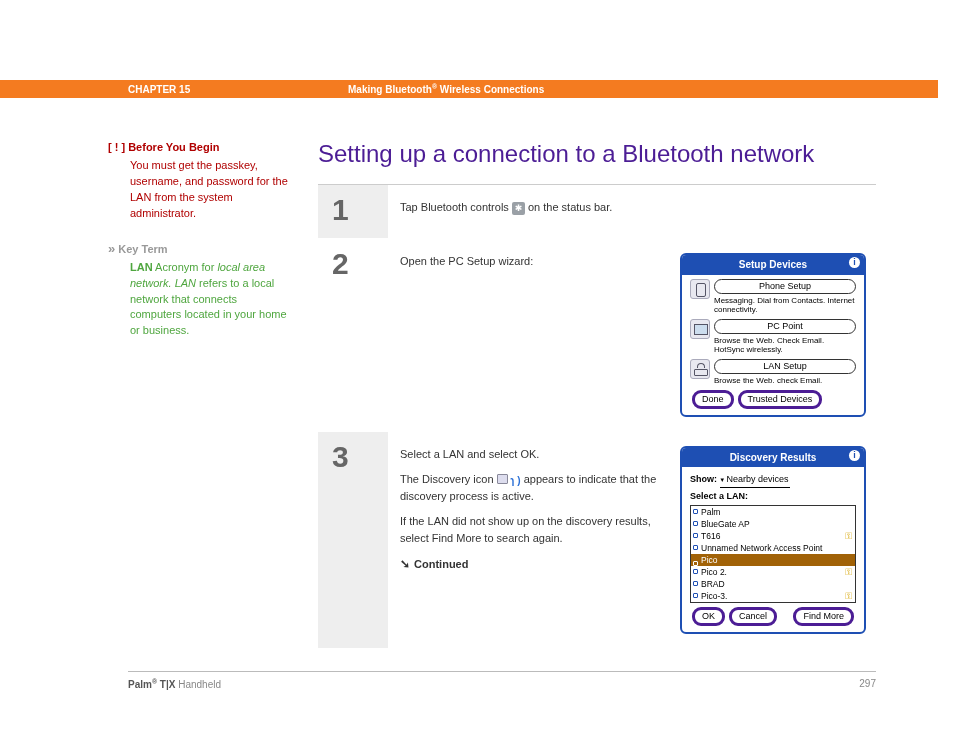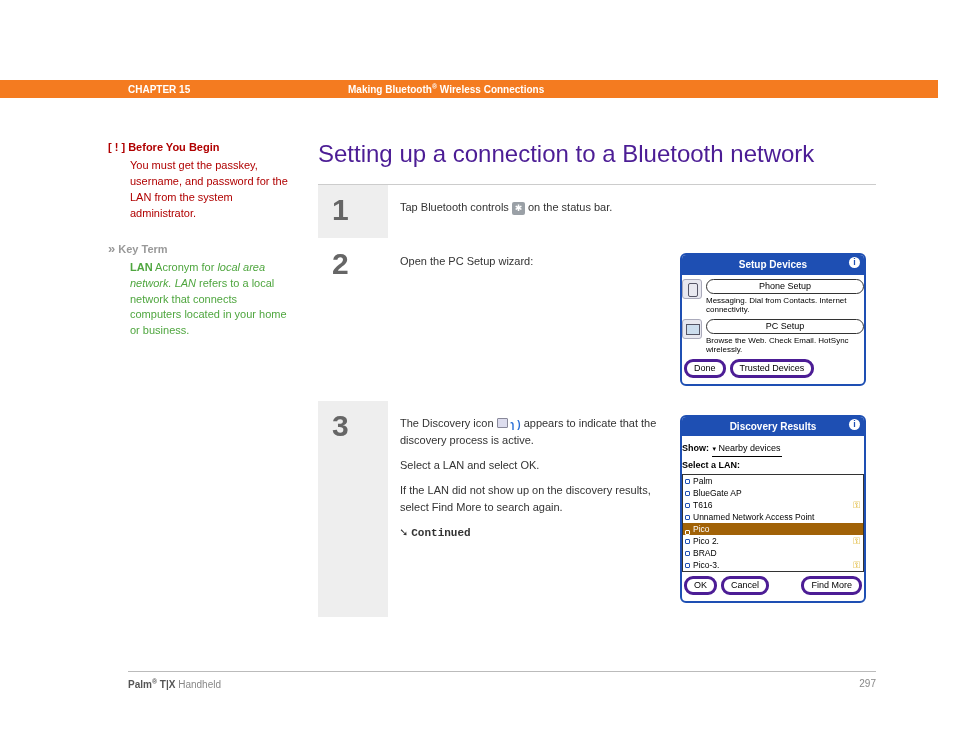--- a/index.html
+++ b/index.html
@@ -123,21 +123,21 @@
   .discovery-inline {
     display:inline-block; width:24px; height:14px; vertical-align:middle;
     position:relative;
   }
   .discovery-inline .pc { position:absolute; left:0; top:1px; width:11px; height:10px; background:#dde; border:1px solid #889; border-radius:1px;}
   .discovery-inline .waves { position:absolute; right:0; top:0; color:#2a6fd6; font-size:10px; font-weight:bold;}
   .continued-arrow {
     display:inline-block; transform: rotate(0deg);
     font-size: 12px; color:#333; margin-right:4px;
   }
-  .continued { font-weight: bold; font-size: 11px; margin-top: 8px; font-family: Liberation Mono, monospace;}
+  .continued { font-weight: bold; font-size: 11px; margin-top: 8px;}
   
   .device {
     width: 186px;
     border: 2px solid #1e4fb3;
     border-radius: 6px;
     background: #fff;
     font-family: Verdana, Arial, sans-serif;
     font-size: 9px;
     color: #000;
     overflow: hidden;
@@ -153,21 +153,21 @@
     position: relative;
     display:flex;
     justify-content:center;
     align-items:center;
   }
   .dev-titlebar .info {
     position:absolute; right:4px; top:2px;
     width:11px;height:11px;border-radius:50%;
     background:#fff;color:#1e4fb3;font-size:9px;line-height:11px;text-align:center;font-weight:bold;
   }
-  .dev-body { padding: 4px 0 6px; }
+  .dev-body { padding: 4px 8px 6px; }
   .dev-section { display:flex; gap:4px; align-items:flex-start; margin-bottom:4px;}
   .dev-icon { width:20px; height:20px; flex-shrink:0; background:#e8e8f0; border:1px solid #aab; border-radius:3px; position:relative;}
   .dev-icon.phone::after{content:"";position:absolute;left:5px;top:3px;width:8px;height:12px;border:1px solid #556;border-radius:2px;}
   .dev-icon.pc::after{content:"";position:absolute;left:3px;top:4px;width:12px;height:9px;border:1px solid #556;background:#cde;}
   .dev-icon.router::after{content:"";position:absolute;left:3px;top:9px;width:12px;height:5px;border:1px solid #556;border-radius:1px;}
   .dev-icon.router::before{content:"";position:absolute;left:6px;top:3px;width:6px;height:4px;border:1px solid #556;border-bottom:none;border-radius:6px 6px 0 0;}
   .dev-col { flex:1; }
   .dev-pill {
     display:block;
     border:1px solid #333;
@@ -285,43 +285,50 @@
               <div class="dev-section">
                 <div class="dev-icon phone"></div>
                 <div class="dev-col">
                   <span class="dev-pill">Phone Setup</span>
                   <div class="dev-desc">Messaging. Dial from Contacts. Internet connectivity.</div>
                 </div>
               </div>
               <div class="dev-section">
                 <div class="dev-icon pc"></div>
                 <div class="dev-col">
-                  <span class="dev-pill">PC Setup</span>
+                  <span class="dev-pill">PC Point</span>
                   <div class="dev-desc">Browse the Web. Check Email. HotSync wirelessly.</div>
+                </div>
+              </div>
+              <div class="dev-section">
+                <div class="dev-icon router"></div>
+                <div class="dev-col">
+                  <span class="dev-pill">LAN Setup</span>
+                  <div class="dev-desc">Browse the Web. check Email.</div>
                 </div>
               </div>
               <div class="dev-footer">
                 <span class="dev-btn">Done</span>
                 <span class="dev-btn">Trusted Devices</span>
               </div>
             </div>
           </div>
         </div>
       </div>
 
       <div class="step-row">
         <div class="num-cell">
             <div class="num">3</div>
           </div>
         <div class="step-body">
           <div class="step-text">
+            <p>Select a LAN and select OK.</p>
             <p>
               <span>The Discovery icon </span><span class="discovery-inline"><span class="pc"></span><span class="waves">ɿ )</span></span><span> appears to indicate that the discovery process is active.</span>
             </p>
-            <p>Select a LAN and select OK.</p>
             <p>If the LAN did not show up on the discovery results, select Find More to search again.</p>
             <div class="continued">
               <span class="continued-arrow">➘</span><span>Continued</span>
             </div>
           </div>
 
           <div class="device">
             <div class="dev-titlebar">
               <span>Discovery Results</span>
               <span class="info">i</span>

